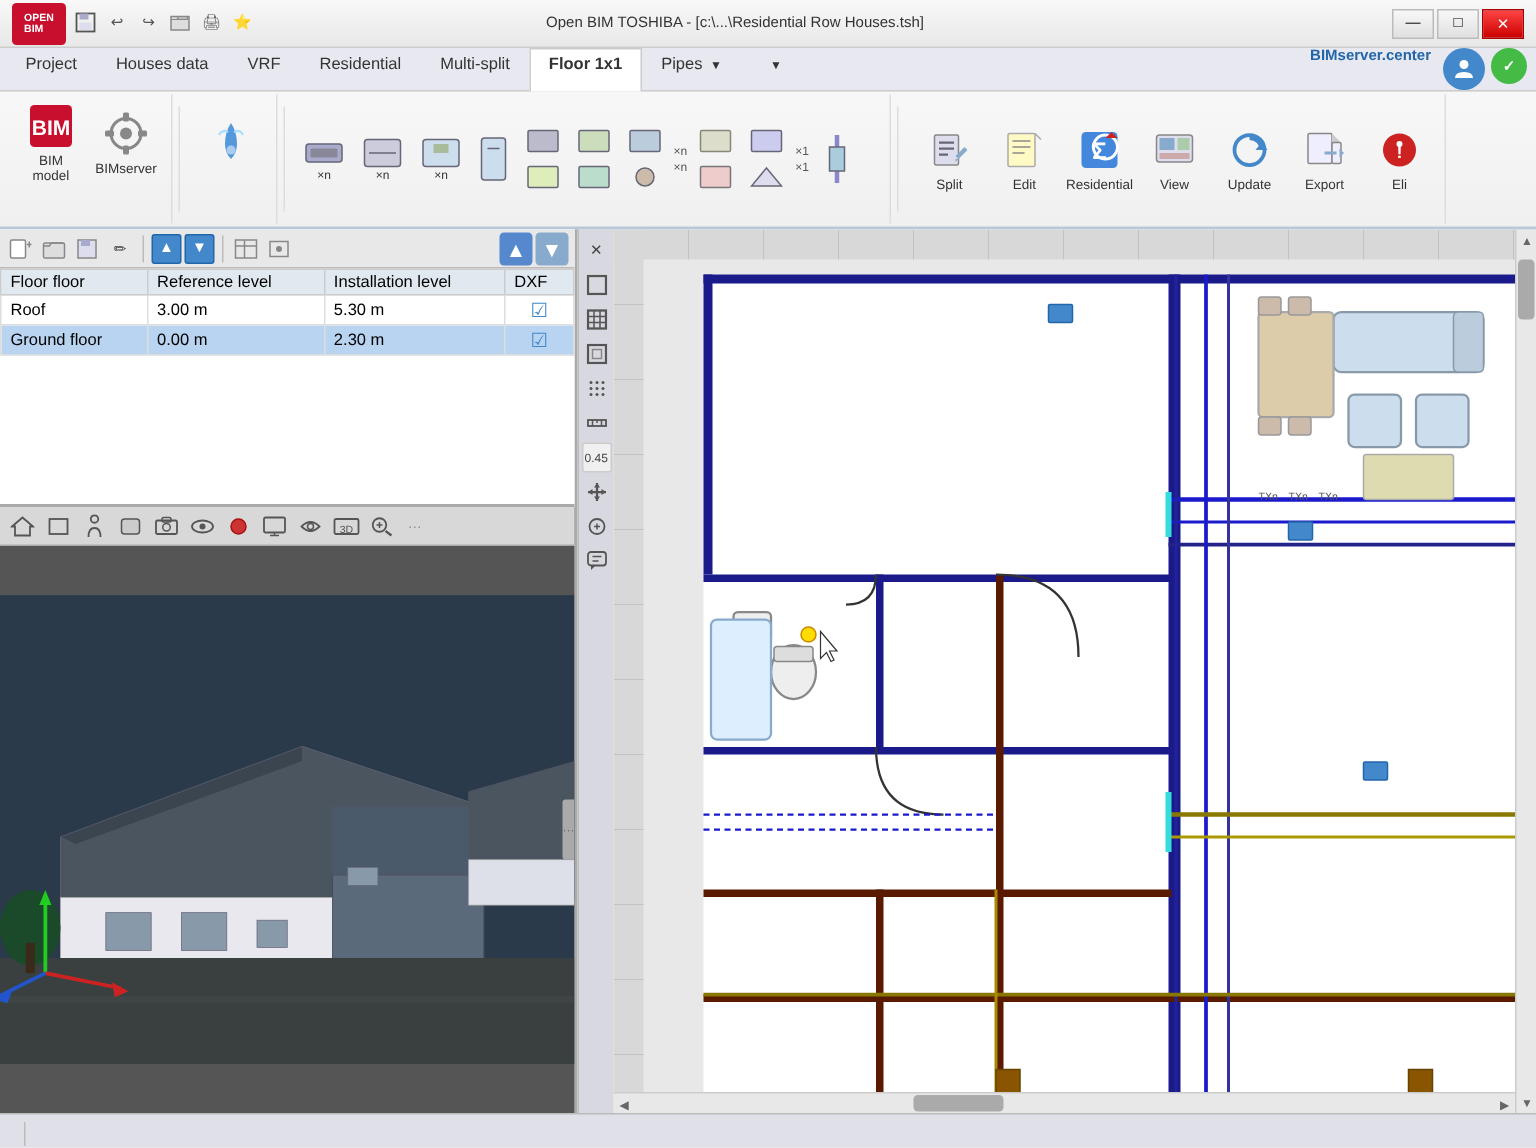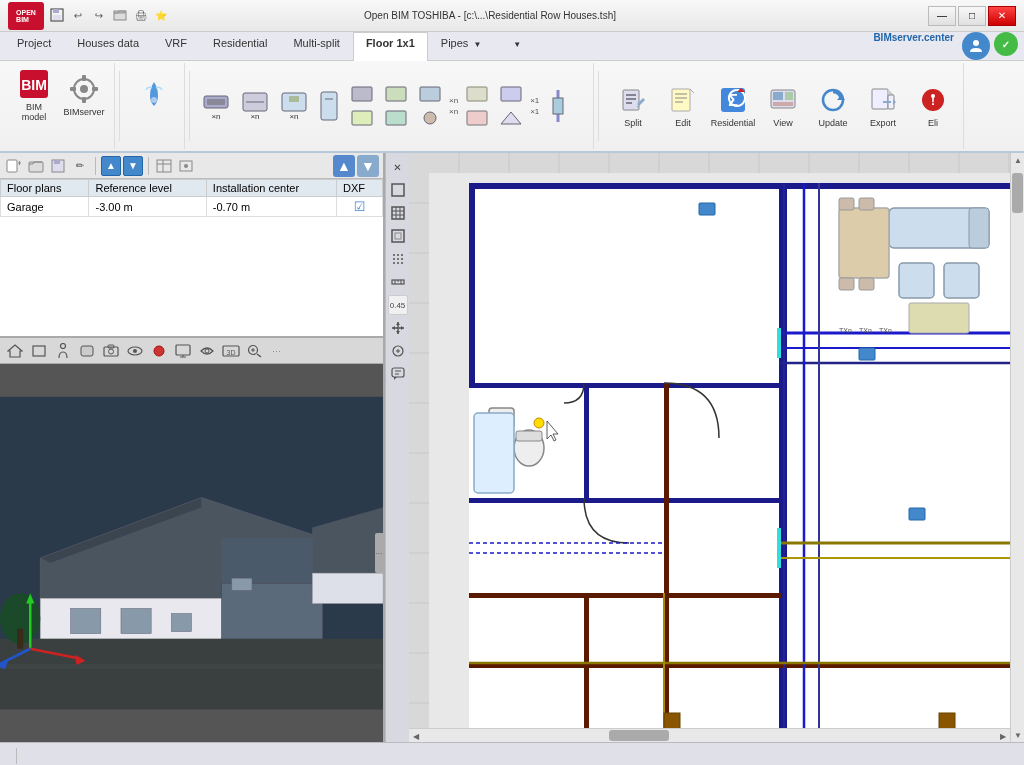--- a/index.html
+++ b/index.html
@@ -614,31 +614,37 @@
         </div>
         <div style="margin-left:auto; display:flex; gap:2px;">
           <div class="tb-arrow">▲</div>
           <div class="tb-arrow tb-arrow-dn">▼</div>
         </div>
       </div>
 
       <table id="floor-table">
         <thead>
           <tr>
-            <th>Floor plans</th>
+            <th>Floor floor</th>
             <th>Reference level</th>
-            <th>Installation center</th>
+            <th>Installation level</th>
             <th>DXF</th>
           </tr>
         </thead>
         <tbody>
           <tr>
-            <td>Garage</td>
-            <td>-3.00 m</td>
-            <td>-0.70 m</td>
+            <td>Roof</td>
+            <td>3.00 m</td>
+            <td>5.30 m</td>
+            <td class="checkbox-cell"><span class="check-on">☑</span></td>
+          </tr>
+          <tr class="selected">
+            <td>Ground floor</td>
+            <td>0.00 m</td>
+            <td>2.30 m</td>
             <td class="checkbox-cell"><span class="check-on">☑</span></td>
           </tr>
         </tbody>
       </table>
     </div>
 
     <div style="flex:1; display:flex; flex-direction:column; background:#555;">
 
       <div id="view3d-toolbar">
         <div class="v3-btn">

